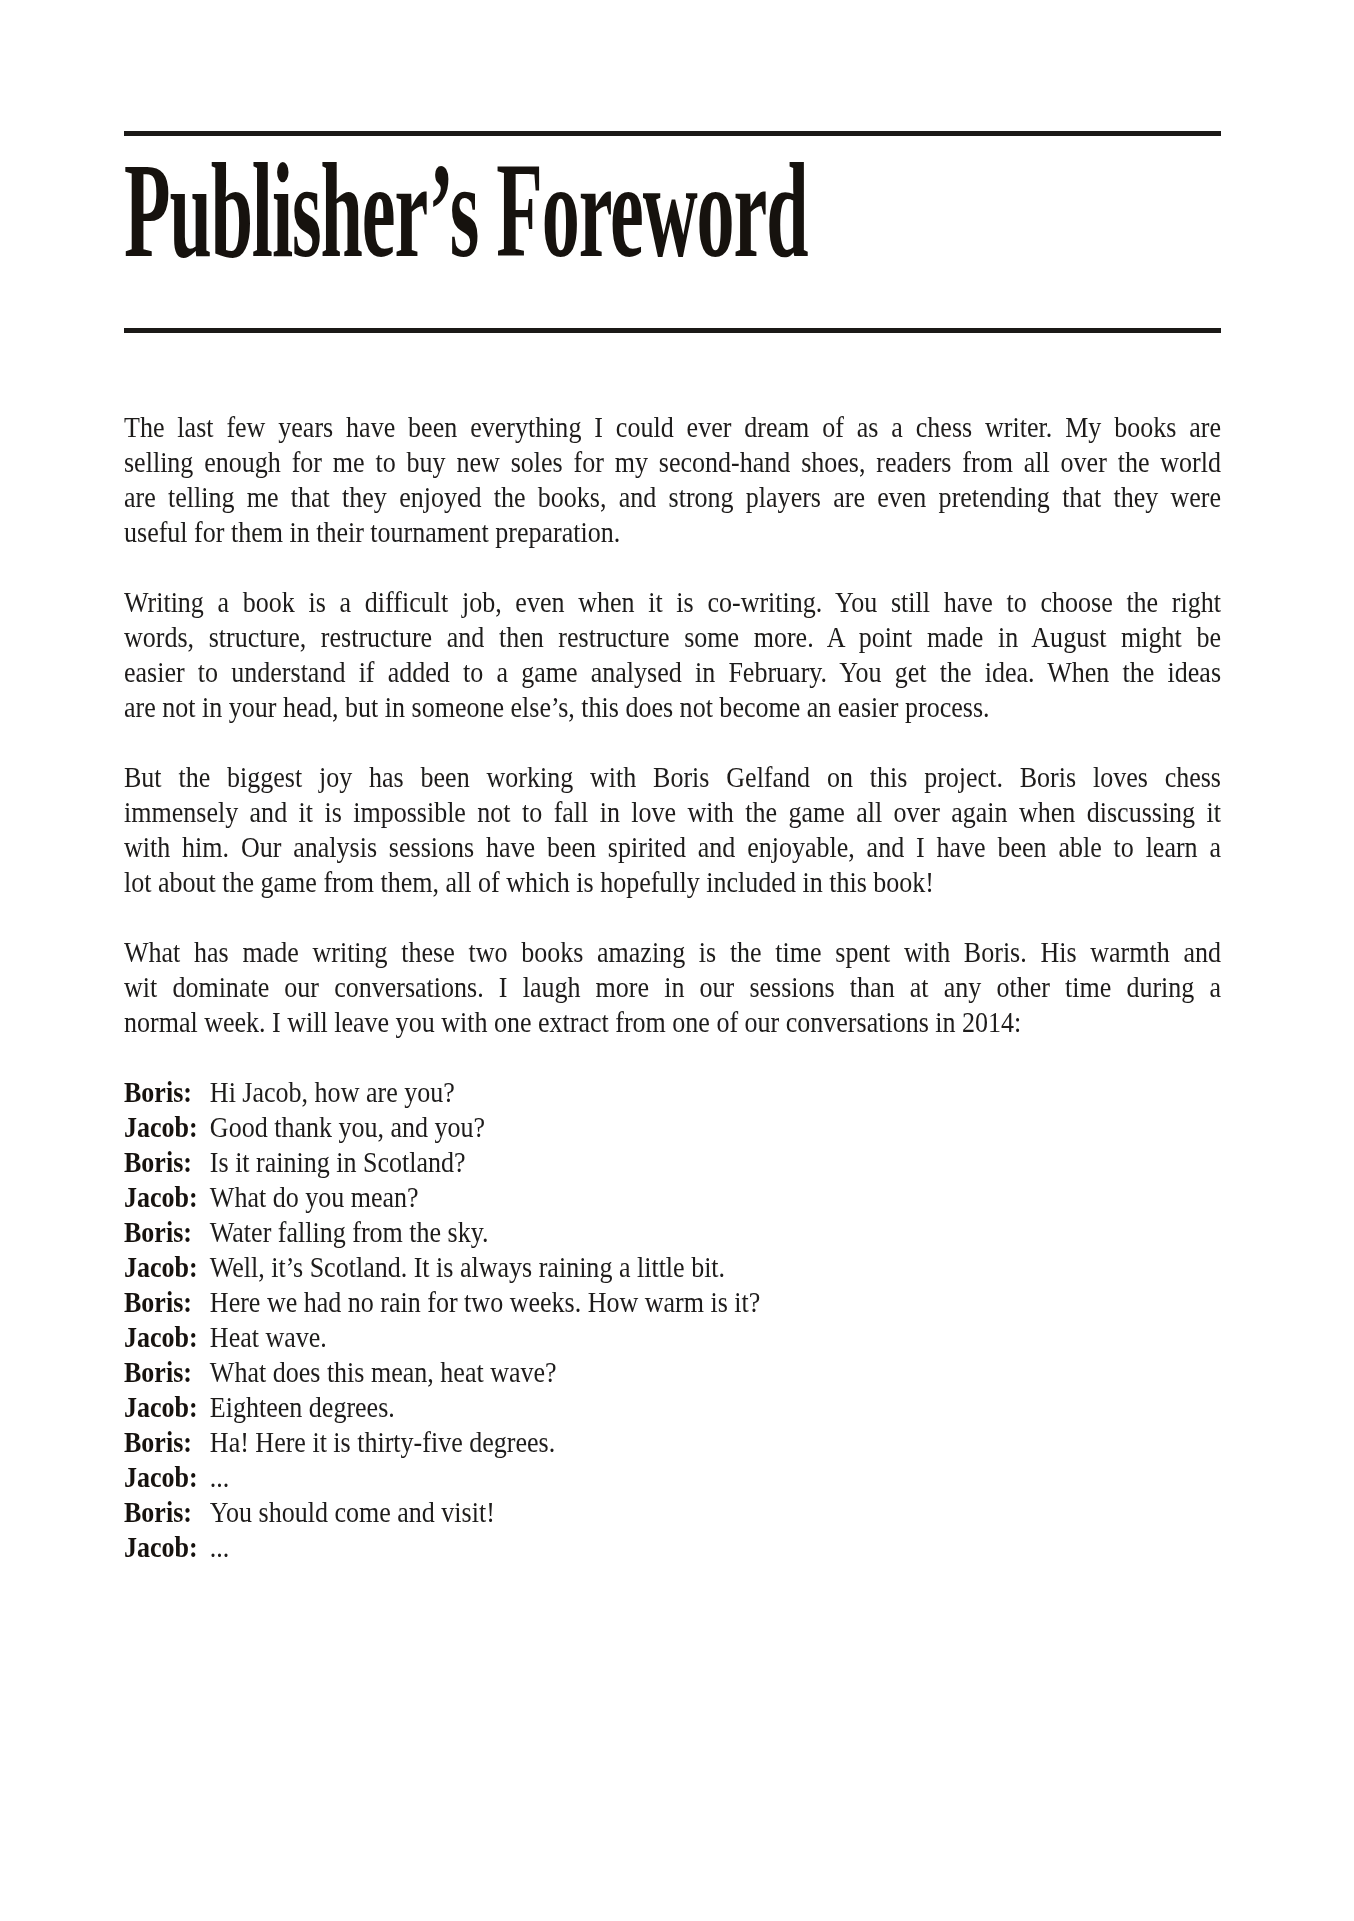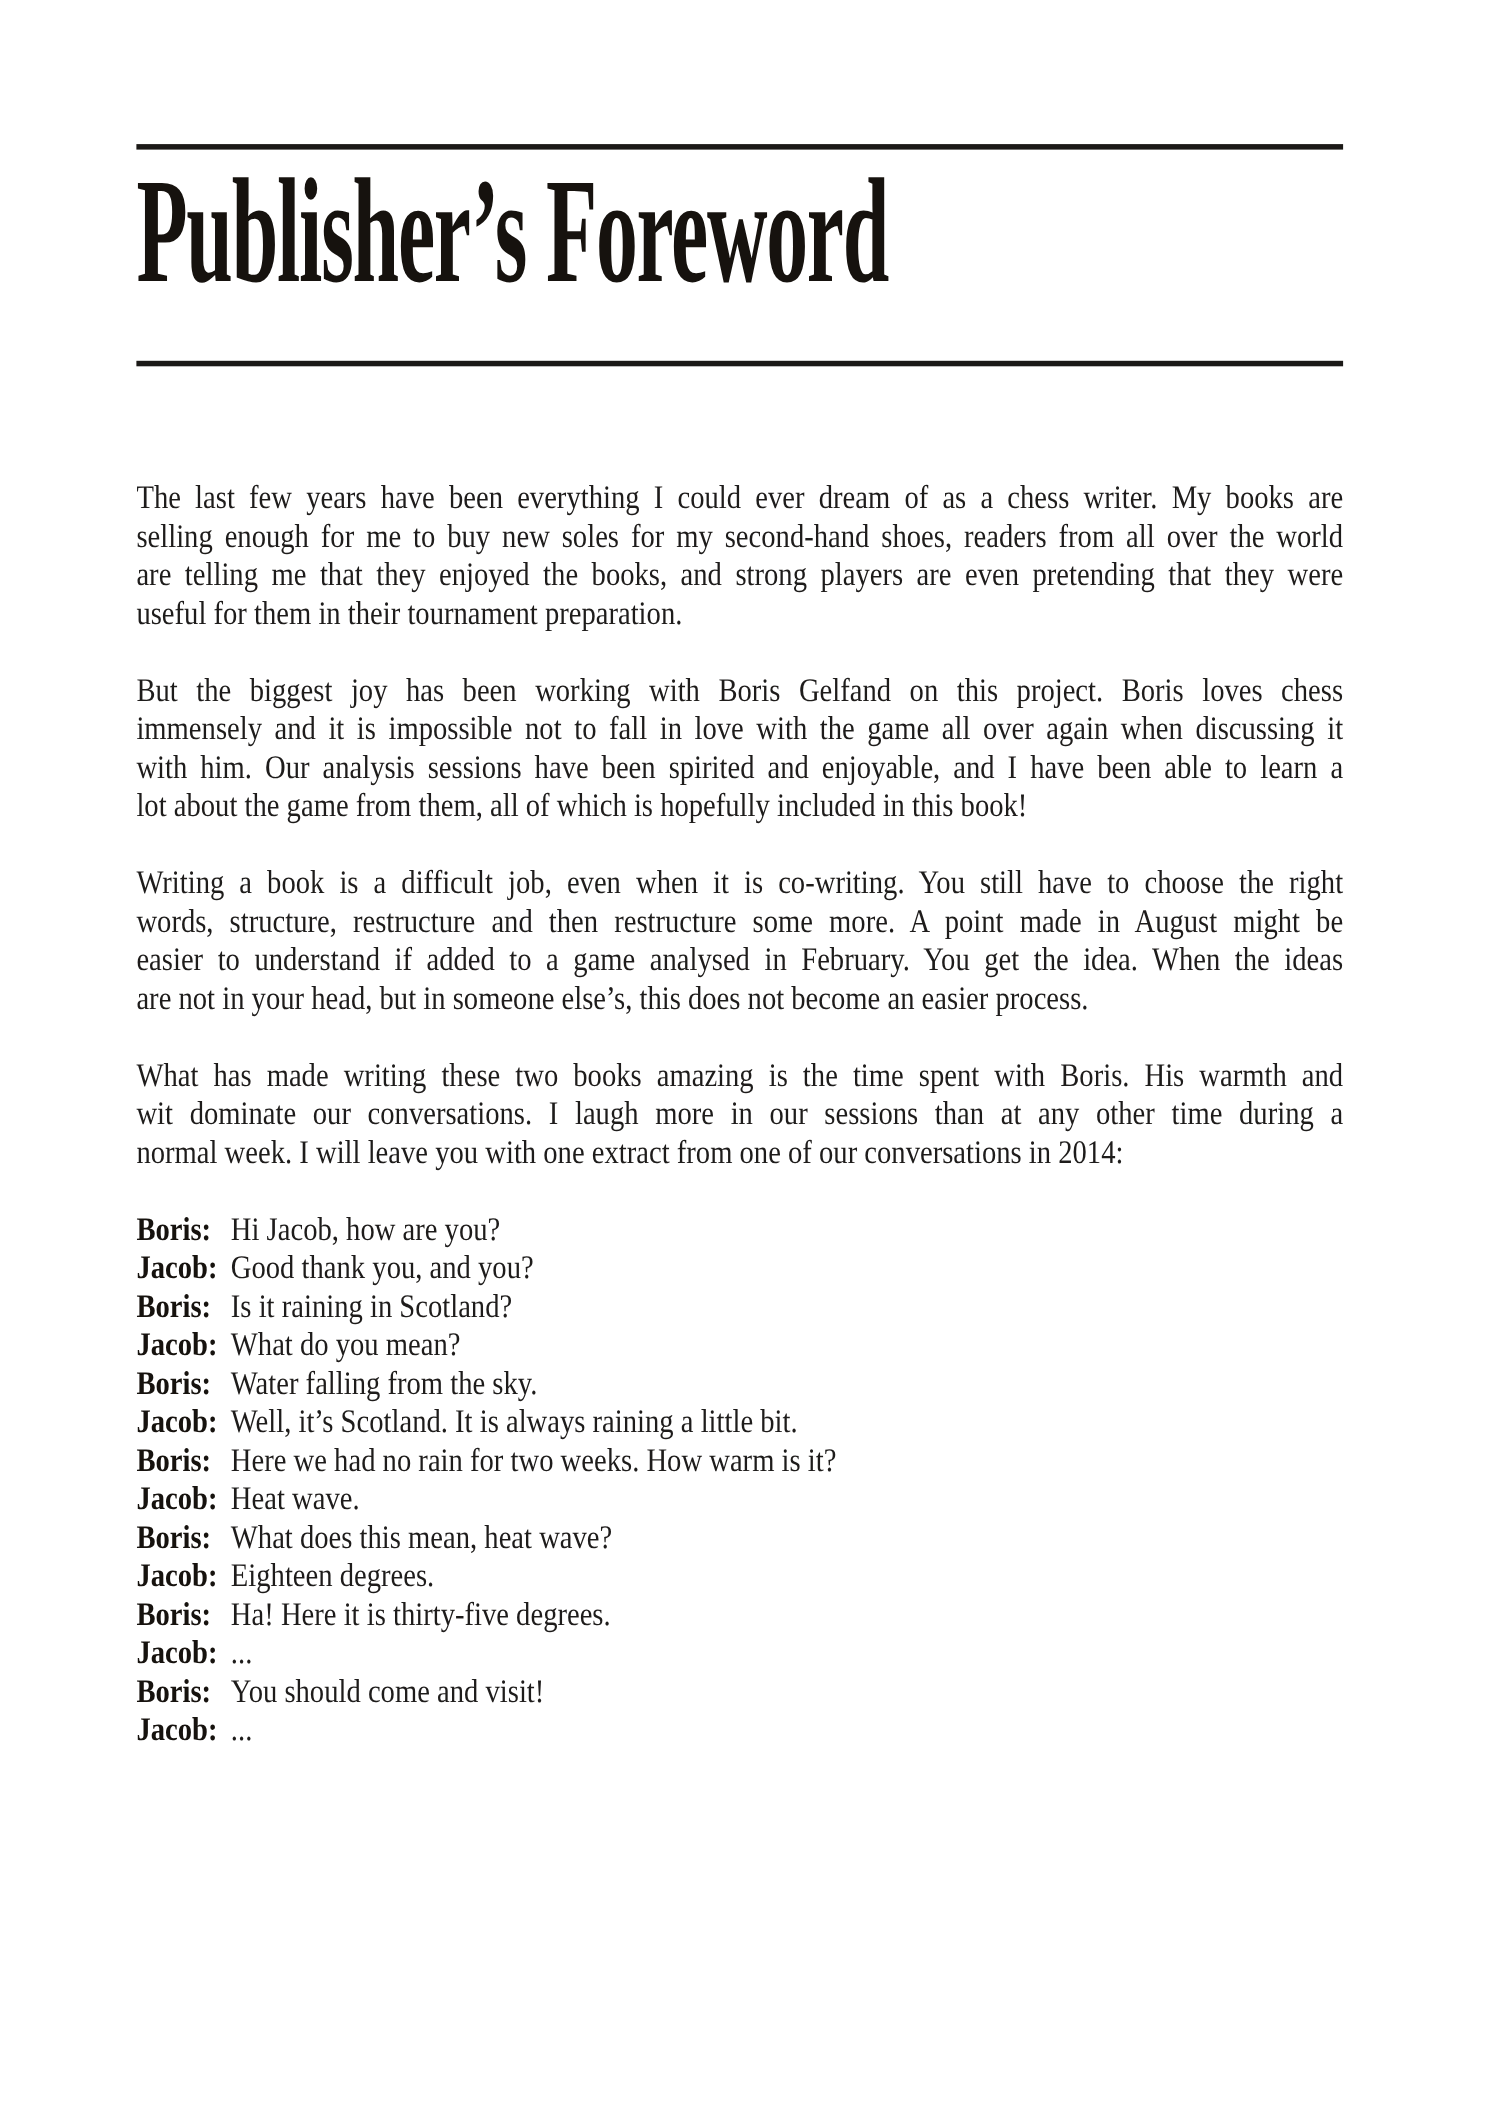--- a/index.html
+++ b/index.html
@@ -36,21 +36,21 @@
     font-weight: 700;
     font-size: 136px;
     line-height: 136px;
     letter-spacing: -2px;
     color: #16120e;
     white-space: nowrap;
     transform: scaleX(0.56);
     transform-origin: 0 0;
   }
   .content {
-    margin-top: 102px;
+    margin-top: 76px;
   }
   .para {
     margin: 0 0 35px 0;
   }
   .line {
     font-size: 30px;
     line-height: 35px;
     height: 35px;
     width: 1265px;
     white-space: nowrap;
@@ -101,30 +101,30 @@
 
   <div class="content">
 
     <div class="para">
         <div class="line j">The last few years have been everything I could ever dream of as a chess writer. My books are</div>
         <div class="line j">selling enough for me to buy new soles for my second-hand shoes, readers from all over the world</div>
         <div class="line j">are telling me that they enjoyed the books, and strong players are even pretending that they were</div>
         <div class="line l">useful for them in their tournament preparation.</div>
       </div>
     <div class="para">
+        <div class="line j">Writing a book is a difficult job, even when it is co-writing. You still have to choose the right</div>
+        <div class="line j">words, structure, restructure and then restructure some more. A point made in August might be</div>
+        <div class="line j">easier to understand if added to a game analysed in February. You get the idea. When the ideas</div>
+        <div class="line l">are not in your head, but in someone else’s, this does not become an easier process.</div>
+      </div>
+    <div class="para">
         <div class="line j">But the biggest joy has been working with Boris Gelfand on this project. Boris loves chess</div>
         <div class="line j">immensely and it is impossible not to fall in love with the game all over again when discussing it</div>
         <div class="line j">with him. Our analysis sessions have been spirited and enjoyable, and I have been able to learn a</div>
         <div class="line l">lot about the game from them, all of which is hopefully included in this book!</div>
-      </div>
-    <div class="para">
-        <div class="line j">Writing a book is a difficult job, even when it is co-writing. You still have to choose the right</div>
-        <div class="line j">words, structure, restructure and then restructure some more. A point made in August might be</div>
-        <div class="line j">easier to understand if added to a game analysed in February. You get the idea. When the ideas</div>
-        <div class="line l">are not in your head, but in someone else’s, this does not become an easier process.</div>
       </div>
     <div class="para">
         <div class="line j">What has made writing these two books amazing is the time spent with Boris. His warmth and</div>
         <div class="line j">wit dominate our conversations. I laugh more in our sessions than at any other time during a</div>
         <div class="line l">normal week. I will leave you with one extract from one of our conversations in 2014:</div>
       </div>
 
     <div class="dialogue">
         <div class="dlg-row">
           <span class="dlg-speaker">Boris:</span>

